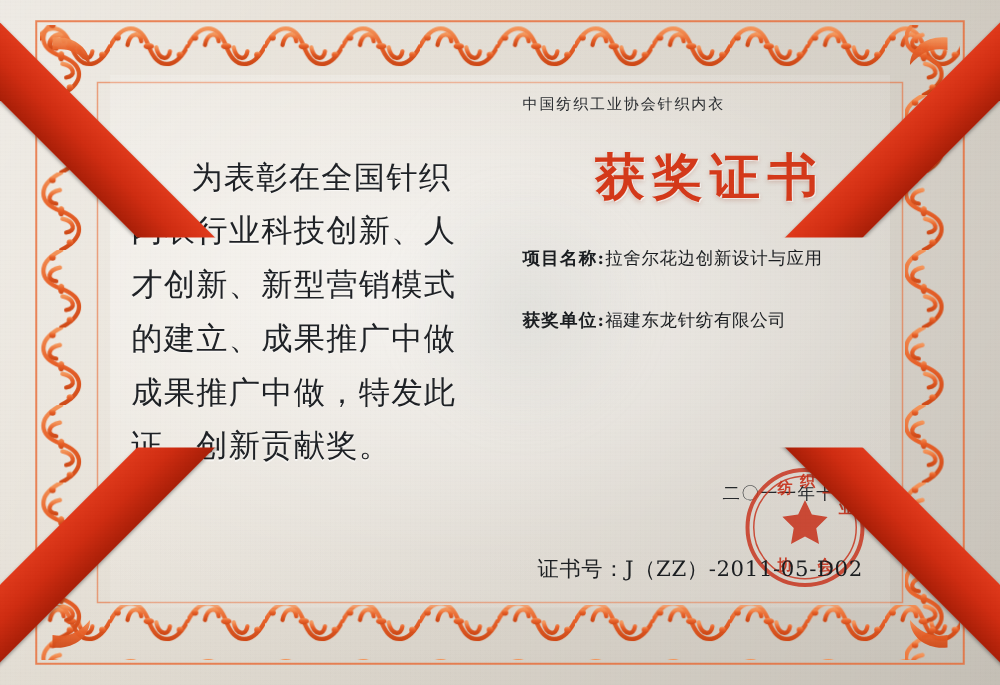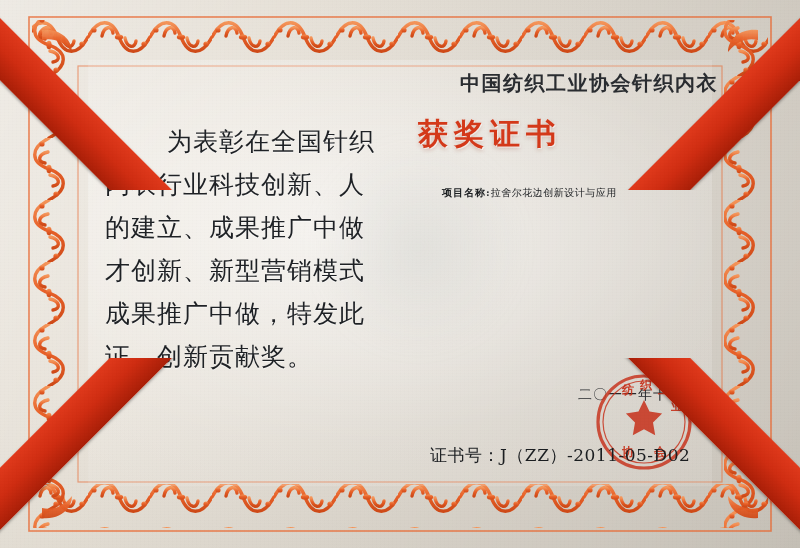--- a/index.html
+++ b/index.html
@@ -95,60 +95,58 @@
     top: 120px;
     width: 270px;
     color: #1f2226;
     font-family: "DejaVu Serif", "Liberation Serif", serif;
     font-size: 25px;
     line-height: 43px;
     letter-spacing: 1px;
     text-shadow: 0 1px 0 rgba(255,255,255,0.55);
   }
   .citation .ln { display: block; white-space: pre; }
-  .citation .ln.indent { text-indent: 48px; text-align: right; }
+  .citation .ln.indent { text-indent: 48px; }
 
   
   .right {
     position: absolute;
     left: 418px;
     top: 70px;
     width: 300px;
     color: #1f2226;
   }
   .org {
-    text-align: right;
-    font-family: "DejaVu Serif", "Liberation Serif", serif;
-    font-size: 20px;
+    text-align: left;
+    font-family: "DejaVu Serif", "Liberation Serif", serif;
+    font-size: 12px;
     line-height: 26px;
     color: #2a2d31;
     letter-spacing: 1.5px;
-    font-weight: bold;
   }
   .org span { display: block; }
 
   .big-title {
     margin-top: 18px;
-    text-align: left;
-    font-family: "DejaVu Serif", "Liberation Serif", serif;
-    font-size: 30px;
+    text-align: center;
+    font-family: "DejaVu Serif", "Liberation Serif", serif;
+    font-size: 40px;
     font-weight: bold;
     letter-spacing: 6px;
     color: #d4391a;
     text-shadow: 1px 1px 0 rgba(255,255,255,0.6), 0 2px 4px rgba(140,40,15,0.25);
   }
 
   .field-row {
     margin-top: 26px;
     font-family: "DejaVu Serif", "Liberation Serif", serif;
-    font-size: 10px;
+    font-size: 14px;
     line-height: 24px;
     color: #1b1e21;
     white-space: nowrap;
-    margin-left: 24px;
   }
   .field-row .lbl { font-weight: bold; letter-spacing: 1px; }
   .field-row .val { letter-spacing: 0.5px; }
 
   .cert-no {
     position: absolute;
     left: 430px;
     top: 444px;
     font-family: "DejaVu Serif", "Liberation Serif", serif;
     font-size: 17px;
@@ -245,37 +243,40 @@
         <path d="M732 504 c -16 2 -30 -8 -30 -22 c 10 12 20 14 30 12 z"></path>
       </g>
     </svg>
   </div>
 
   <div class="field"></div>
 
   <div class="citation">
     <span class="ln indent">为表彰在全国针织</span>
     <span class="ln">内衣行业科技创新、人</span>
+    <span class="ln">才创新、新型营销模式</span>
     <span class="ln">的建立、成果推广中做</span>
-    <span class="ln">才创新、新型营销模式</span>
     <span class="ln">成果推广中做，特发此</span>
     <span class="ln">证，创新贡献奖。</span>
   </div>
 
   <div class="right">
     <div class="org">
       <span>中国纺织工业协会针织内衣</span>
     </div>
 
     <div class="big-title">获奖证书</div>
 
     <div class="field-row">
       <span class="lbl">项目名称:</span><span class="val">拉舍尔花边创新设计与应用</span>
     </div>
 
+    <div class="field-row">
+      <span class="lbl">获奖单位:</span><span class="val">福建东龙针纺有限公司</span>
+    </div>
   </div>
 
   <div class="date-line">二〇一一年十一月</div>
 
   <div class="seal">
     <svg width="104" height="104" viewBox="0 0 104 104" xmlns="http://www.w3.org/2000/svg">
       <g fill="none" stroke="#c7301a" stroke-opacity="0.82">
         <circle cx="52" cy="52" r="46" stroke-width="3.2"></circle>
         <circle cx="52" cy="52" r="41" stroke-width="1.2"></circle>
       </g>

